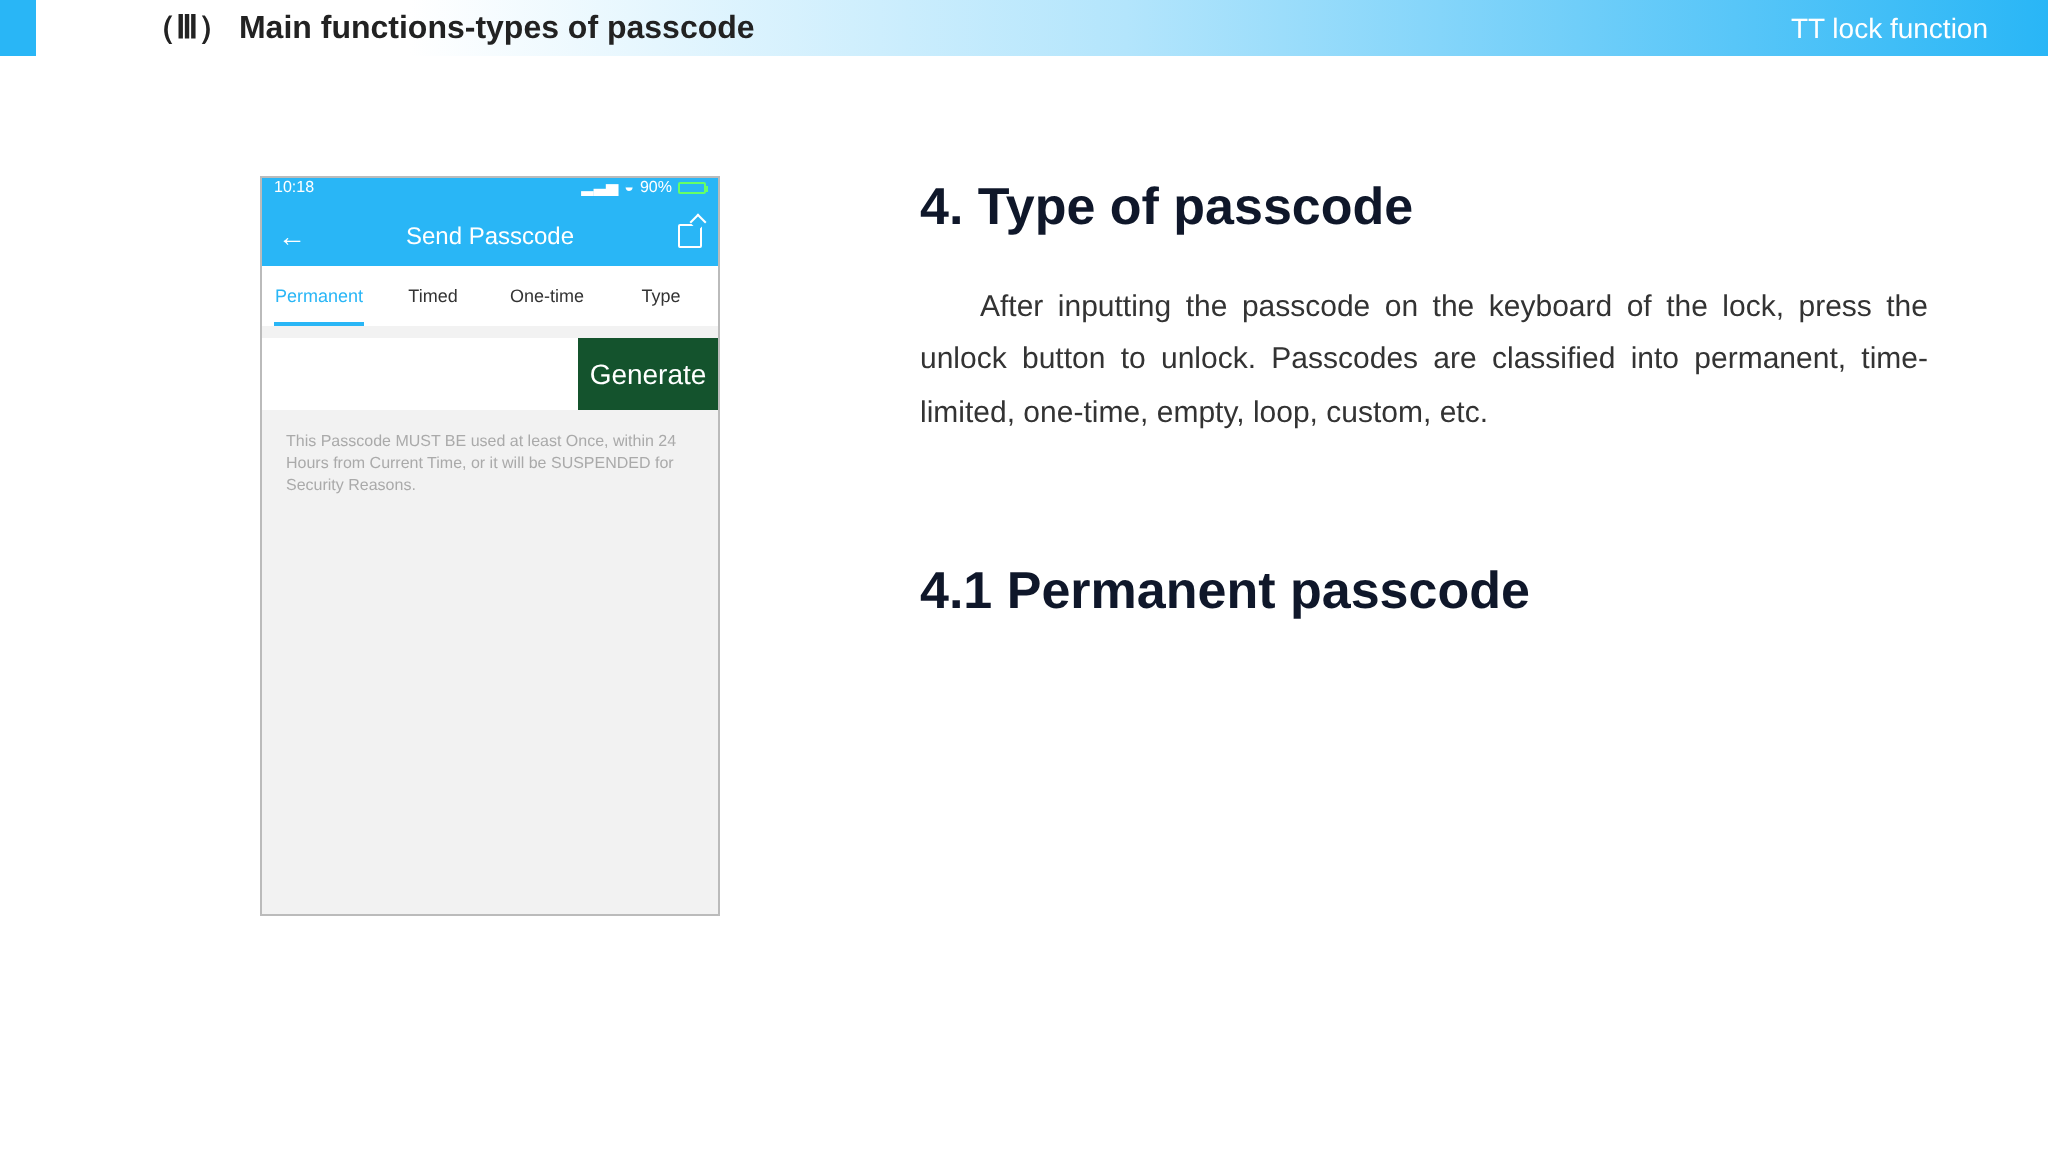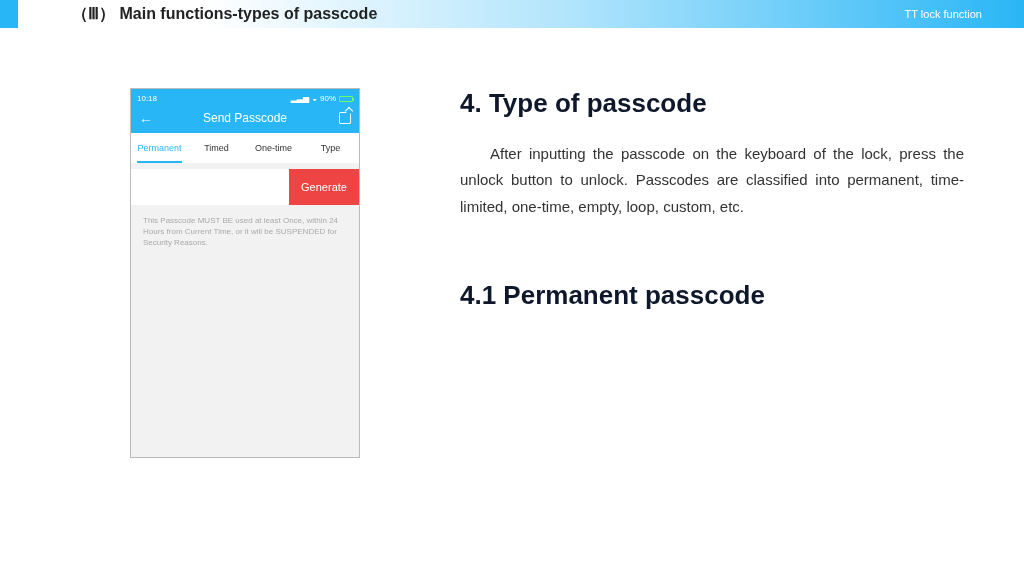--- a/index.html
+++ b/index.html
@@ -1,38 +1,38 @@
 <!DOCTYPE html>
 <html><head>
 <meta charset="utf-8">
 <style>
   * { margin: 0; padding: 0; box-sizing: border-box; }
   body { width: 1024px; height: 576px; font-family: "Segoe UI", Arial, sans-serif; background: #fff; position: relative; }
 
   .topbar { width: 100%; height: 28px; background: linear-gradient(to right, #ffffff 0%, #ffffff 20%, #b3e5fc 55%, #29b6f6 100%); display: flex; align-items: center; position: relative; gap: 32px; }
   .topbar-tab { width: 18px; height: 28px; background: #29b6f6; }
   .topbar-title { font-weight: 700; color: #222; font-size: 16px; margin-left: 22px; }
-  .topbar-right { position: absolute; right: 42px; color: #fff; font-size: 11px; }
+  .topbar-right { position: absolute; right: 30px; color: #fff; font-size: 14px; }
 
   .content { display: flex; padding: 60px 60px 0 130px; gap: 100px; }
 
   
   .phone { width: 230px; height: 370px; border: 1px solid #bbb; background: #f2f2f2; display: flex; flex-direction: column; font-size: 10px; }
-  .phone-status { height: 14px; background: #29b6f6; display: flex; justify-content: space-between; align-items: flex-end; padding: 0 6px; color: #fff; font-size: 8px; }
+  .phone-status { height: 14px; background: #29b6f6; display: flex; justify-content: space-between; align-items: flex-start; padding: 0 6px; color: #fff; font-size: 8px; }
   .phone-status-right { display: flex; gap: 3px; align-items: center; }
   .phone-header { height: 30px; background: #29b6f6; color: #fff; display: flex; align-items: center; justify-content: center; position: relative; font-size: 12px; }
   .phone-back { position: absolute; left: 8px; font-size: 14px; }
   .phone-share { position: absolute; right: 8px; width: 12px; height: 12px; border: 1.5px solid #fff; border-radius: 1px; }
   .phone-share::after { content: ""; position: absolute; top: -5px; right: -2px; width: 5px; height: 5px; border-top: 1.5px solid #fff; border-right: 1.5px solid #fff; transform: rotate(-45deg); background: #29b6f6; }
   .phone-tabs { height: 30px; background: #fff; display: flex; font-size: 9px; }
   .phone-tab { flex: 1; display: flex; align-items: center; justify-content: center; color: #333; position: relative; }
   .phone-tab.active { color: #29b6f6; }
   .phone-tab.active::after { content: ""; position: absolute; bottom: 0; left: 10%; width: 80%; height: 2px; background: #29b6f6; }
   .phone-row { height: 36px; background: #fff; margin-top: 6px; display: flex; justify-content: flex-end; }
-  .generate-btn { width: 70px; height: 36px; background: #ef4444; color: #fff; display: flex; align-items: center; justify-content: center; font-size: 11px; }
+  .generate-btn { width: 70px; height: 36px; background: #14532d; color: #fff; display: flex; align-items: center; justify-content: center; font-size: 14px; }
   .phone-note { padding: 10px 12px; font-size: 8px; color: #aaa; line-height: 1.4; }
 
   
   .text-block { flex: 1; max-width: 520px; }
   .h-blue { color: #0f172a; font-weight: 700; font-size: 26px; margin-bottom: 22px; }
   .para { font-size: 15px; color: #333; line-height: 1.75; text-align: justify; text-indent: 2em; margin-bottom: 60px; }
   .para2 { font-size: 15px; color: #333; line-height: 1.75; text-align: justify; text-indent: 2em; }
 
   .battery { display:inline-block; width:14px; height:6px; border:0.5px solid #6f6; border-radius:1px; position:relative; }
   .battery::after { content:""; position:absolute; right:-2px; top:1px; width:1px; height:3px; background:#6f6; }

